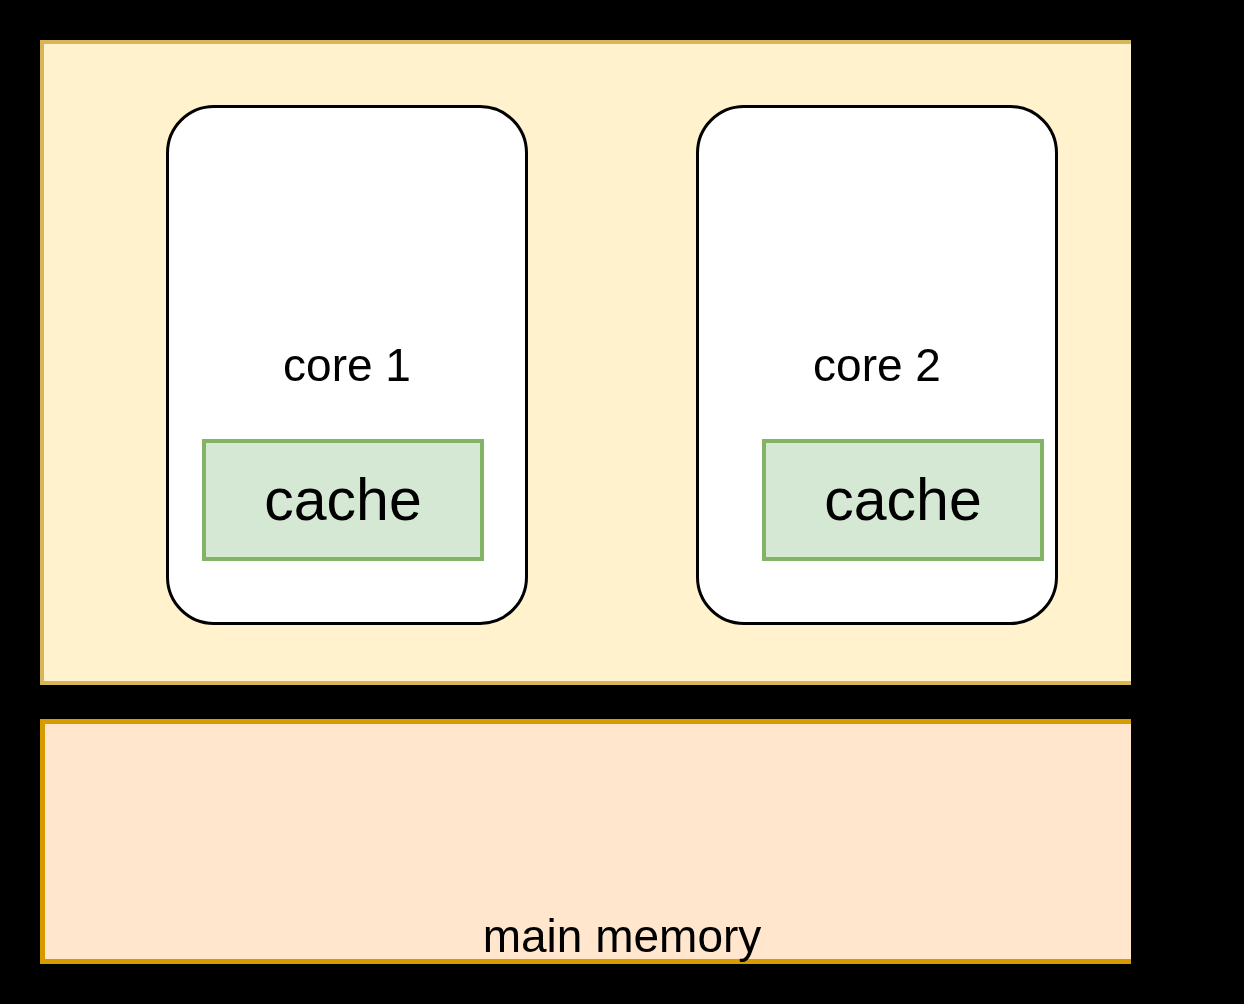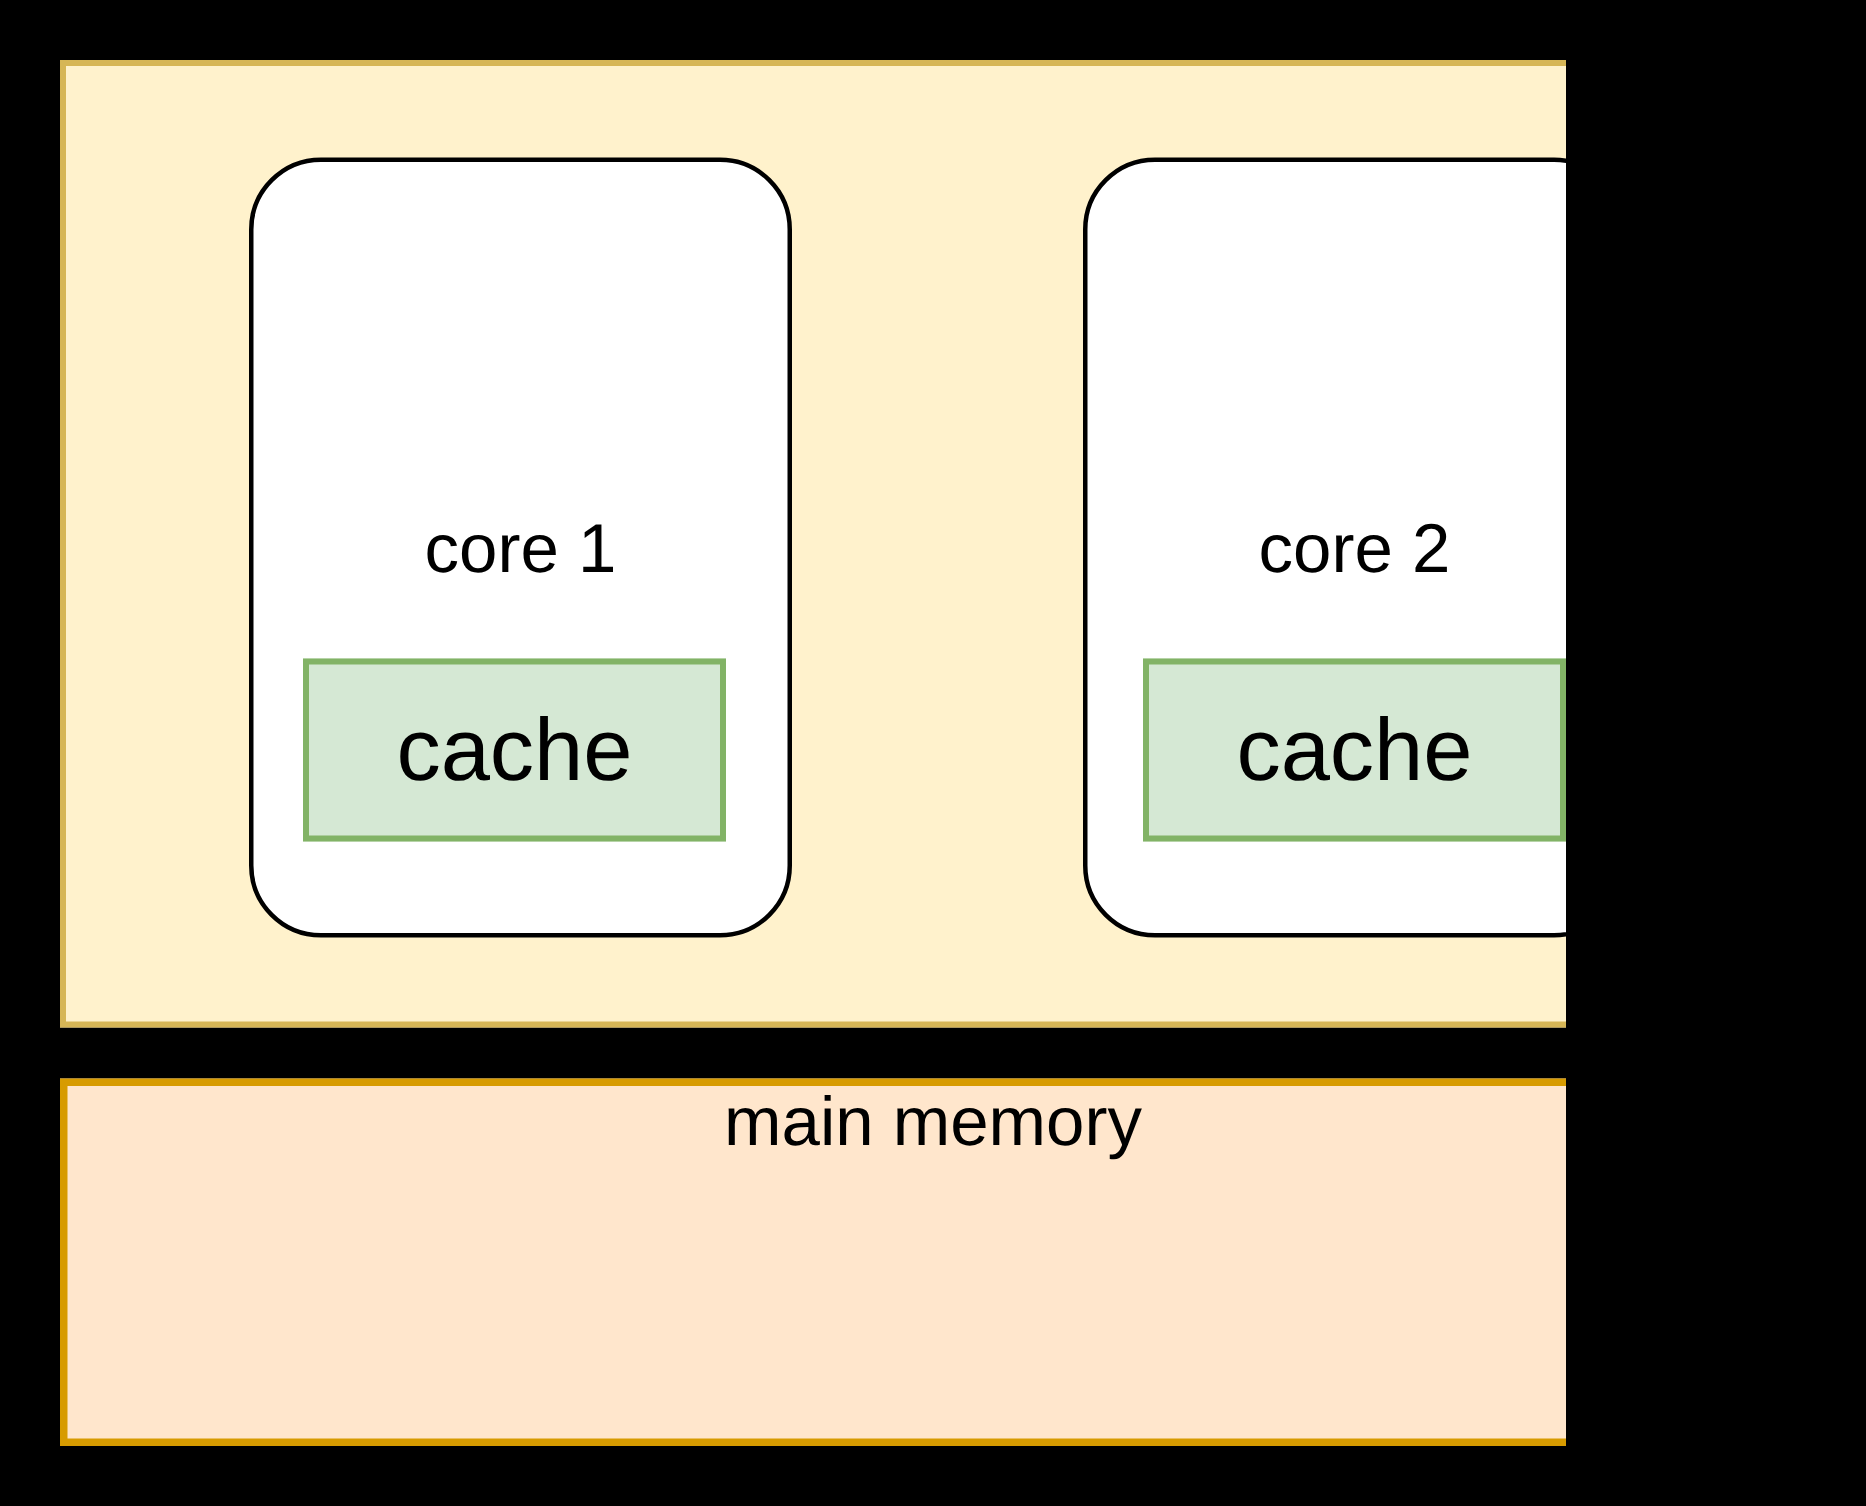--- a/index.html
+++ b/index.html
@@ -2,21 +2,21 @@
 <html style="--background: #000000; --cpu-fill: #fff2cc; --cpu-border: #d6b656; --core-fill: #ffffff; --core-border: #000000; --cache-fill: #d5e8d4; --cache-border: #82b366; --memory-fill: #ffe6cc; --memory-border: #d79b00; --text: #000000;"><head>
 <meta charset="utf-8">
 <style>
   html, body {
     margin: 0;
     padding: 0;
     background: #000;
   }
   #canvas {
     position: relative;
-    width: 1044px;
+    width: 1131px;
     height: 1004px;
     background: var(--background, #000000);
     overflow: hidden;
     font-family: "Liberation Sans", "DejaVu Sans", sans-serif;
     color: var(--text, #000000);
   }
   .box {
     position: absolute;
     box-sizing: border-box;
   }
@@ -61,42 +61,42 @@
   .cache-1 { left: 202px; }
   .cache-2 { left: 762px; }
   .main-memory {
     left: 40px;
     top: 719px;
     width: 1164px;
     height: 245px;
     background: var(--memory-fill, #ffe6cc);
     border: 5px solid var(--memory-border, #d79b00);
     display: flex;
-    align-items: flex-start;
+    align-items: flex-end;
     justify-content: center;
     font-size: 46px;
     line-height: 1;
   }
 </style>
 </head>
 <body>
 
 <div id="canvas">
 
   <div class="box cpu-package">
 
     <div class="box core core-1" style="left:122px; top:61px;">
       <span class="core-label">core 1</span>
     </div>
 
     <div class="box cache cache-1" style="left:158px; top:395px;">
       <span>cache</span>
     </div>
 
-    <div class="box core core-2" style="left:678px; top:61px;">
+    <div class="box core core-2" style="left:652px; top:61px;">
       <span class="core-label">core 2</span>
     </div>
 
     <div class="box cache cache-2" style="left:718px; top:395px;">
       <span>cache</span>
     </div>
 
   </div>
 
   <div class="box main-memory">

